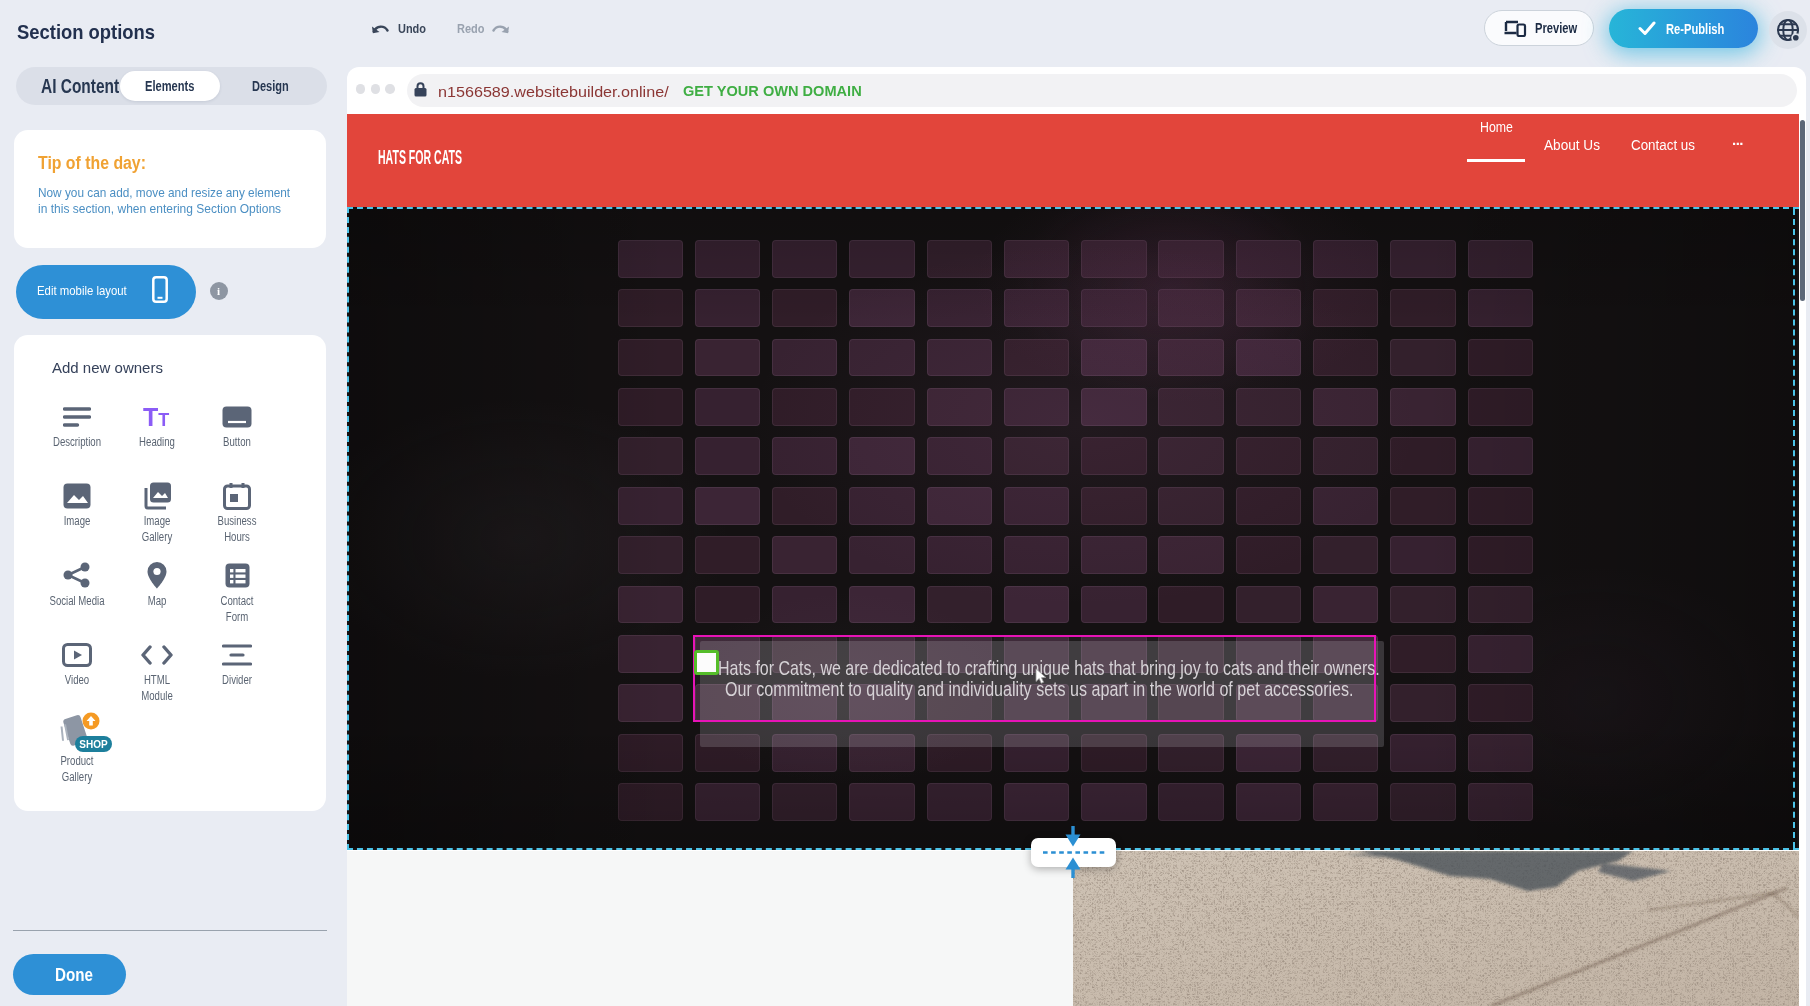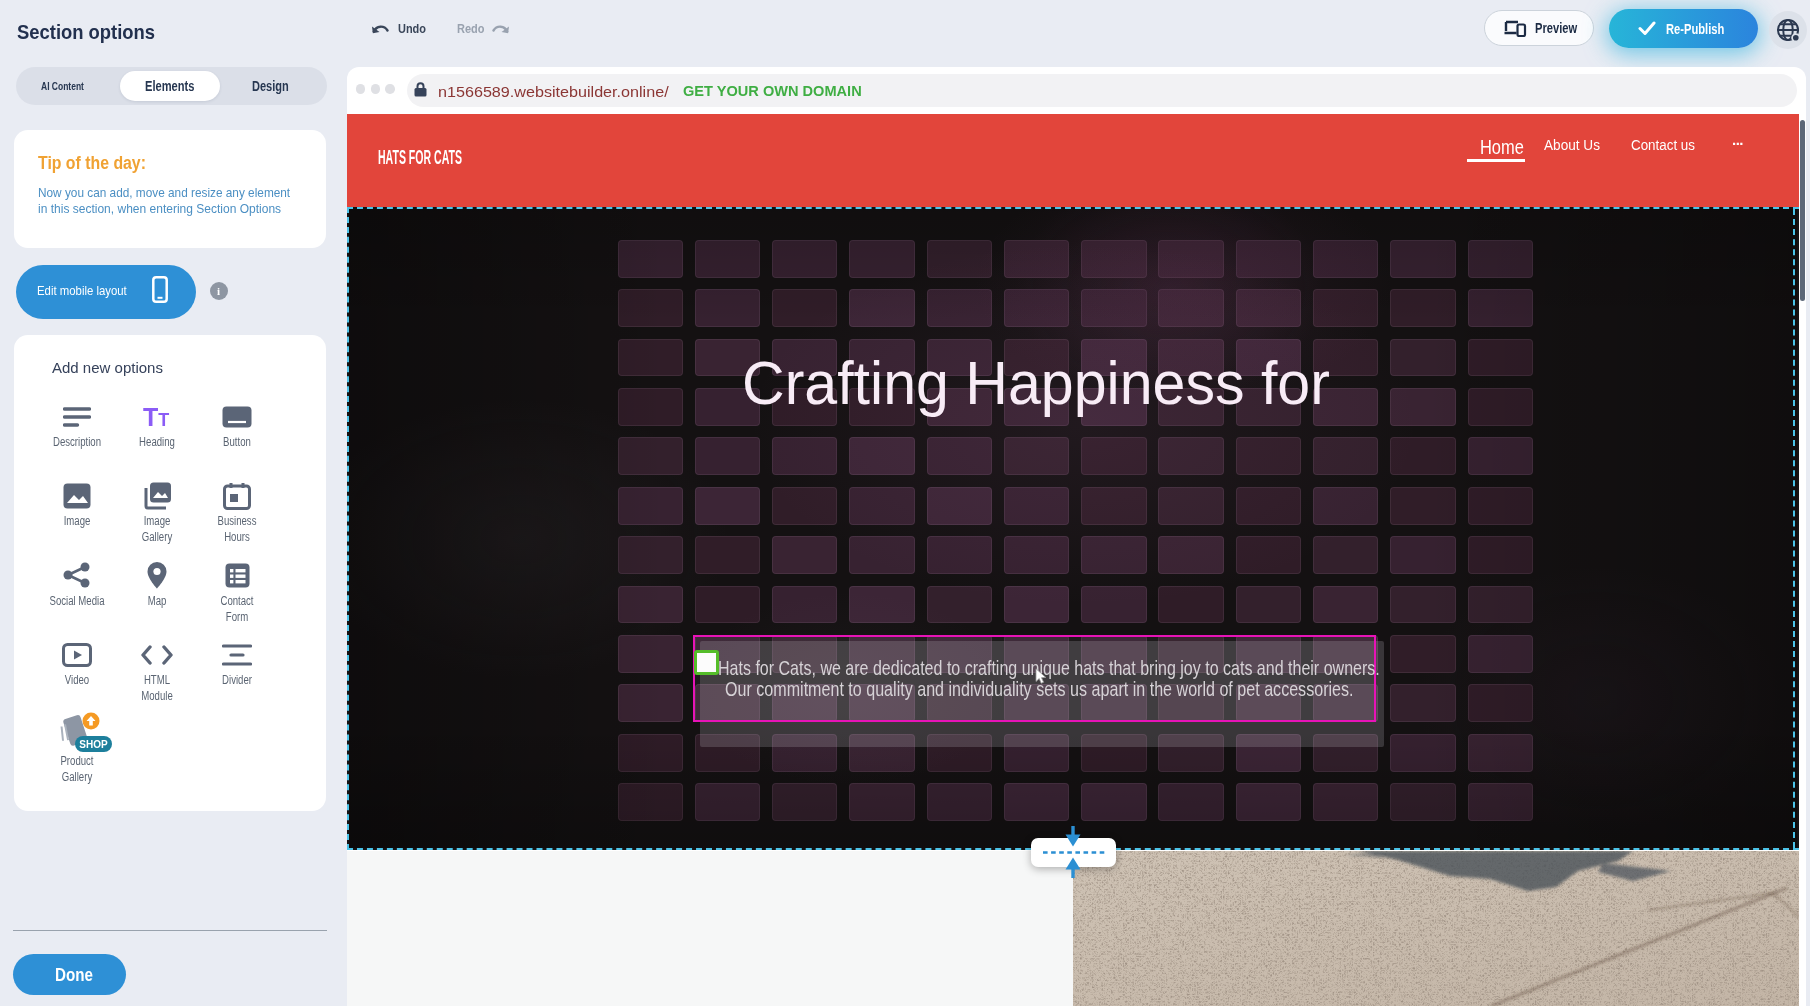--- a/index.html
+++ b/index.html
@@ -37,35 +37,35 @@
 <div class="abs" style="left:1666px;top:21px;font-size:15px;font-weight:bold;color:#fff;line-height:16px"><span class="sx" style="transform:scaleX(.744)">Re-Publish</span></div>
 <div class="abs" style="left:1769px;top:11px;width:38px;height:38px;border-radius:50%;background:#dce1e9"></div>
 <svg class="abs" style="left:1775px;top:17px" width="26" height="26" viewBox="0 0 24 24">
     <circle cx="12" cy="12" r="9.3" fill="none" stroke="#2c3950" stroke-width="1.8"></circle>
     <ellipse cx="12" cy="12" rx="4.4" ry="9.3" fill="none" stroke="#2c3950" stroke-width="1.8"></ellipse>
     <path d="M2.7 12 h18.6 M4.2 6.7 h15.6 M4.2 17.3 h15.6" stroke="#2c3950" stroke-width="1.8" fill="none"></path>
     <circle cx="19.2" cy="19.2" r="3.4" fill="#2c3950" stroke="#dce1e9" stroke-width="1.6"></circle>
   </svg>
 <div class="abs" style="left:16px;top:66.5px;width:311px;height:38.5px;border-radius:19px;background:#dbdfe8"></div>
 <div class="abs" style="left:120px;top:71px;width:100px;height:30px;border-radius:15px;background:#fff;box-shadow:0 1px 3px rgba(40,60,90,.12)"></div>
-<div class="abs" style="left:41.4px;top:78px;font-size:11px;font-weight:bold;color:#273751;line-height:16px"><span class="sx" style="transform:scaleX(.772)">AI Content</span></div>
+<div class="abs" style="left:41.4px;top:78px;font-size:20px;font-weight:bold;color:#273751;line-height:16px"><span class="sx" style="transform:scaleX(.772)">AI Content</span></div>
 <div class="abs" style="left:144.7px;top:78px;font-size:14.5px;font-weight:bold;color:#273751;line-height:16px"><span class="sx" style="transform:scaleX(.766)">Elements</span></div>
 <div class="abs" style="left:252.4px;top:78px;font-size:14.5px;font-weight:bold;color:#273751;line-height:16px"><span class="sx" style="transform:scaleX(.761)">Design</span></div>
 <div class="abs" style="left:14px;top:130px;width:312px;height:118px;border-radius:14px;background:#fff"></div>
 <div class="abs" style="left:38px;top:152.5px;font-size:18px;font-weight:bold;color:#f0a233;line-height:20px"><span class="sx" style="transform:scaleX(.88)">Tip of the day:</span></div>
 <div class="abs" style="left:37.7px;top:184.5px;font-size:13.5px;color:#4b8fc3;line-height:16.5px"><span class="sx" style="transform:scaleX(.875)">Now you can add, move and resize any element</span><br><span class="sx" style="transform:scaleX(.89)">in this section, when entering Section Options</span></div>
 <div class="abs" style="left:15.7px;top:265px;width:180px;height:54px;border-radius:27px;background:#2e90d6"></div>
 <div class="abs" style="left:37.3px;top:282.5px;font-size:13px;font-weight:normal;color:#fff;line-height:15px"><span class="sx" style="transform:scaleX(.875)">Edit mobile layout</span></div>
 <svg class="abs" style="left:152px;top:276px" width="16" height="27" viewBox="0 0 16 27">
     <rect x="1.3" y="1.3" width="13.4" height="24.4" rx="2.8" fill="none" stroke="#fff" stroke-width="2.5"></rect>
     <path d="M5.5 21.8 h5" stroke="#fff" stroke-width="2"></path>
   </svg>
 <div class="abs" style="left:209.5px;top:281.5px;width:18px;height:18px;border-radius:50%;background:#8e96a2;color:#fff;font-size:11px;font-weight:bold;text-align:center;line-height:18px;font-family:'Liberation Serif',serif">i</div>
 <div class="abs" style="left:14px;top:335px;width:312px;height:476px;border-radius:14px;background:#fff"></div>
-<div class="abs" style="left:52px;top:359px;font-size:15px;color:#35415a;line-height:17px">Add new options</div>
+<div class="abs" style="left:52px;top:359px;font-size:15px;color:#35415a;line-height:17px">Add new owners</div>
 <svg class="abs" style="left:63.0px;top:406.0px" width="28" height="22" viewBox="0 0 28 22">
     <path d="M1.5 3 h25 M1.5 11 h25 M1.5 19 h13" stroke="#5b6577" stroke-width="3.4" stroke-linecap="round" fill="none"></path>
   </svg>
 <div class="abs" style="left:143px;top:403px;font-size:25px;font-weight:bold;color:#8b5cf6">T<span style="font-size:18px">T</span></div>
 <svg class="abs" style="left:222.0px;top:406.0px" width="30" height="22" viewBox="0 0 30 22">
     <rect x="0.5" y="0.5" width="29" height="21" rx="4" fill="#5b6577"></rect>
     <path d="M6 16 h18" stroke="#fff" stroke-width="2.2"></path>
   </svg>
 <svg class="abs" style="left:63.0px;top:483.0px" width="28" height="26" viewBox="0 0 28 26">
     <rect x="0.5" y="0.5" width="27" height="25" rx="4" fill="#5b6577"></rect>
@@ -142,21 +142,21 @@
 <div class="abs" style="left:38.2px;top:17.3px;width:9.6px;height:9.6px;border-radius:50%;background:#dfe0e4"></div>
 <div class="abs" style="left:60px;top:6.5px;width:1390px;height:33px;border-radius:17px;background:#f2f2f4"></div>
 <svg class="abs" style="left:67px;top:15px" width="13" height="15" viewBox="0 0 13 15">
       <rect x="0.5" y="6" width="12" height="8.5" rx="1.5" fill="#36435a"></rect>
       <path d="M3.5 6 V4.2 a3 3 0 0 1 6 0 V6" fill="none" stroke="#36435a" stroke-width="2"></path>
     </svg>
 <div class="abs" style="left:91px;top:15.5px;font-size:15px;color:#8b3634;line-height:18px"><span class="sx" style="transform:scaleX(1.076)">n1566589.websitebuilder.online/</span></div>
 <div class="abs" style="left:336px;top:15.7px;font-size:14px;font-weight:bold;color:#3fae43;line-height:17px"><span class="sx" style="transform:scaleX(1.041)">GET YOUR OWN DOMAIN</span></div>
 <div class="abs" style="left:0;top:47px;width:1452px;height:93px;background:#e2453b">
 <div class="abs" style="left:31px;top:33.4px;font-size:20px;font-weight:bold;color:#fff;line-height:20px"><span class="sx" style="transform:scaleX(.527)">HATS FOR CATS</span></div>
-<div class="abs" style="left:1132.6px;top:25px;font-size:20px;color:#fff;line-height:17px"><span class="sx" style="transform:scaleX(.822)">Home</span></div>
+<div class="abs" style="left:1132.6px;top:4px;font-size:15px;color:#fff;line-height:17px"><span class="sx" style="transform:scaleX(.822)">Home</span></div>
 <div class="abs" style="left:1196.5px;top:21.5px;font-size:15.5px;color:#fff;line-height:17px"><span class="sx" style="transform:scaleX(.878)">About Us</span></div>
 <div class="abs" style="left:1283.5px;top:21.5px;font-size:15.5px;color:#fff;line-height:17px"><span class="sx" style="transform:scaleX(.864)">Contact us</span></div>
 <div class="abs" style="left:1385px;top:17px;font-size:15px;font-weight:bold;color:#fff;letter-spacing:-0.5px">...</div>
 <div class="abs" style="left:1120px;top:45px;width:58px;height:3px;background:#fff"></div>
 </div>
 <div class="abs" style="left:0;top:140px;width:1452px;height:643px;border:2px dashed #4cc3e8;border-right:none;background:
 radial-gradient(220px 160px at 820px 80px, rgba(90,50,80,.25), transparent 70%),
 radial-gradient(300px 200px at 170px 330px, rgba(70,65,70,.18), transparent 70%),
 radial-gradient(260px 190px at 1250px 490px, rgba(60,40,60,.15), transparent 70%),
 #141112">
@@ -305,21 +305,20 @@
         <div class="tile" style="background:#392332"></div>
         <div class="tile" style="background:#33202c"></div>
         <div class="tile" style="background:#392332"></div>
       </div>
 <div class="abs" style="left:0;top:0;width:1448px;height:639px;background:
 radial-gradient(480px 260px at 735px 215px, rgba(150,95,140,.10), transparent 70%),
 radial-gradient(300px 170px at 835px 75px, rgba(130,65,110,.13), transparent 70%),
 radial-gradient(230px 140px at 500px 480px, rgba(120,110,120,.07), transparent 70%),
 linear-gradient(90deg, rgba(0,0,0,.30), transparent 22%, transparent 74%, rgba(0,0,0,.24)),
 linear-gradient(180deg, rgba(0,0,0,.18), transparent 18%, transparent 80%, rgba(0,0,0,.22))"></div>
-<div class="abs" style="left:393px;top:143px;font-size:62px;color:#f8ecf6;line-height:62px"><span class="sx" style="transform:scaleX(.953)">Crafting Happiness for</span></div>
 <div class="abs" style="left:351px;top:432px;width:684px;height:106px;background:rgba(190,188,196,.22);border-radius:2px"></div>
 <div class="abs" style="left:344px;top:425.5px;width:683px;height:87.5px;border:2.5px solid #e713b7;background:rgba(255,255,255,.04)"></div>
 <div class="abs" style="left:345px;top:440.5px;width:25px;height:25px;border:3px solid #55bd2a;background:#fcfcfc;border-radius:3px"></div>
 <div class="abs" style="left:369.2px;top:448.1px;font-size:21px;color:#d6d2d6;line-height:21px"><span class="sx" style="transform:scaleX(.763)">Hats for Cats, we are dedicated to crafting unique hats that bring joy to cats and their owners.</span></div>
 <div class="abs" style="left:375.5px;top:469.3px;font-size:21px;color:#d6d2d6;line-height:21px"><span class="sx" style="transform:scaleX(.766)">Our commitment to quality and individuality sets us apart in the world of pet accessories.</span></div>
 <div class="abs" style="left:1444px;top:0;width:0;height:639px;border-left:2px dashed #4cc3e8"></div>
 <svg class="abs" style="left:686px;top:459px;z-index:6" width="12" height="17" viewBox="0 0 12 17">
         <path d="M1 0.8 L1 13.5 L4.2 10.6 L6.2 15.3 L8.6 14.2 L6.5 9.7 L10.8 9.4 Z" fill="#fff" stroke="#999" stroke-width="0.8"></path>
       </svg>
 </div>

